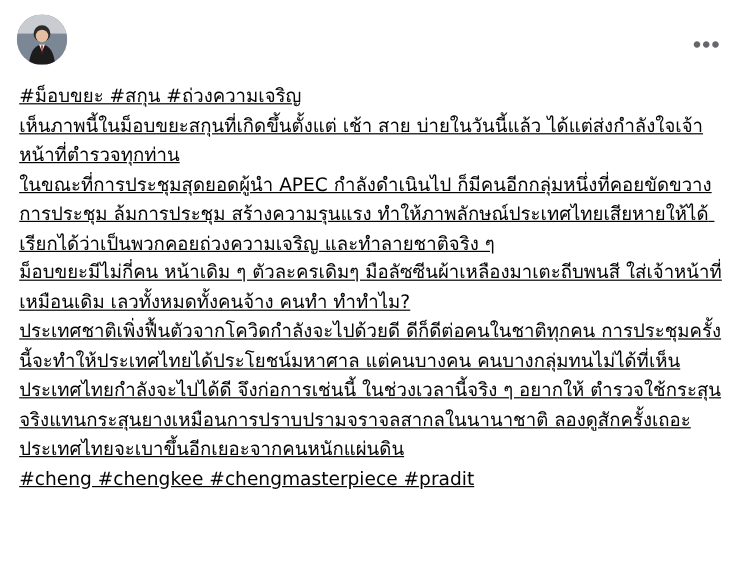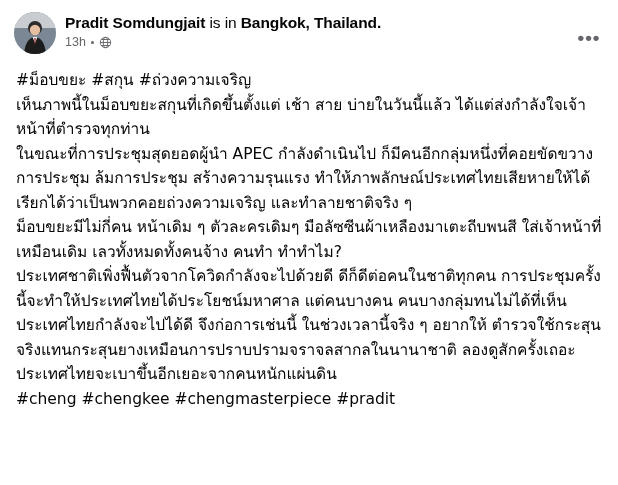--- a/index.html
+++ b/index.html
@@ -98,57 +98,40 @@
     border-radius: 50%;
   }
   .post-body {
     padding: 8px 2px 0 2px;
     font-size: 15.5px;
     line-height: 24.5px;
     color: #050505;
     white-space: pre-wrap;
     word-wrap: break-word;
     font-family: "DejaVu Sans", "Liberation Sans", sans-serif;
+    text-decoration: underline;
   }
 </style>
 </head>
 <body>
 
 <div class="post">
 
   <div class="post-header">
     <div class="avatar">
       <svg width="42" height="42" viewBox="0 0 42 42">
         <rect x="0" y="0" width="42" height="42" fill="#7b8794"></rect>
         <rect x="0" y="0" width="42" height="16" fill="#c9ccd1"></rect>
         <circle cx="21" cy="16" r="7" fill="#2b2b2b"></circle>
         <circle cx="21" cy="18" r="5.2" fill="#e6bfa3"></circle>
         <path d="M10 42 C11 30 16 25 21 25 C26 25 31 30 32 42 Z" fill="#1c1c1c"></path>
         <path d="M18.5 25 L21 31 L23.5 25 Z" fill="#f2f2f2"></path>
         <path d="M20.2 26 L21 34 L21.8 26 Z" fill="#a32a2a"></path>
       </svg>
     </div>
-    <div class="header-text">
-      <div class="line1">
-        <span class="author">Pradit Somdungjait</span><span class="is-in"> is in </span><span class="place">Bangkok, Thailand.</span>
-      </div>
-      <div class="line2">
-        <span>13h</span>
-        <span class="dot-sep"></span>
-        <span class="globe-icon">
-          <svg width="13" height="13" viewBox="0 0 16 16" fill="none" stroke="#65676b" stroke-width="1.2">
-            <circle cx="8" cy="8" r="6.4"></circle>
-            <ellipse cx="8" cy="8" rx="2.7" ry="6.4"></ellipse>
-            <line x1="1.7" y1="8" x2="14.3" y2="8"></line>
-            <line x1="2.9" y1="4.3" x2="13.1" y2="4.3"></line>
-            <line x1="2.9" y1="11.7" x2="13.1" y2="11.7"></line>
-          </svg>
-        </span>
-      </div>
-    </div>
   </div>
 
   <div class="menu-dots">•••</div>
 
   <div class="post-body">#ม็อบขยะ #สกุน #ถ่วงความเจริญ
 เห็นภาพนี้ในม็อบขยะสกุนที่เกิดขึ้นตั้งแต่ เช้า สาย บ่ายในวันนี้แล้ว ได้แต่ส่งกำลังใจเจ้าหน้าที่ตำรวจทุกท่าน
 ในขณะที่การประชุมสุดยอดผู้นำ APEC กำลังดำเนินไป ก็มีคนอีกกลุ่มหนึ่งที่คอยขัดขวางการประชุม ล้มการประชุม สร้างความรุนแรง ทำให้ภาพลักษณ์ประเทศไทยเสียหายให้ได้ เรียกได้ว่าเป็นพวกคอยถ่วงความเจริญ และทำลายชาติจริง ๆ
 ม็อบขยะมีไม่กี่คน หน้าเดิม ๆ ตัวละครเดิมๆ มือลัซซีนผ้าเหลืองมาเตะถีบพนสี ใส่เจ้าหน้าที่เหมือนเดิม เลวทั้งหมดทั้งคนจ้าง คนทำ ทำทำไม?
 ประเทศชาติเพิ่งฟื้นตัวจากโควิดกำลังจะไปด้วยดี ดีก็ดีต่อคนในชาติทุกคน การประชุมครั้งนี้จะทำให้ประเทศไทยได้ประโยชน์มหาศาล แต่คนบางคน คนบางกลุ่มทนไม่ได้ที่เห็นประเทศไทยกำลังจะไปได้ดี จึงก่อการเช่นนี้ ในช่วงเวลานี้จริง ๆ อยากให้ ตำรวจใช้กระสุนจริงแทนกระสุนยางเหมือนการปราบปรามจราจลสากลในนานาชาติ ลองดูสักครั้งเถอะ
 ประเทศไทยจะเบาขึ้นอีกเยอะจากคนหนักแผ่นดิน

